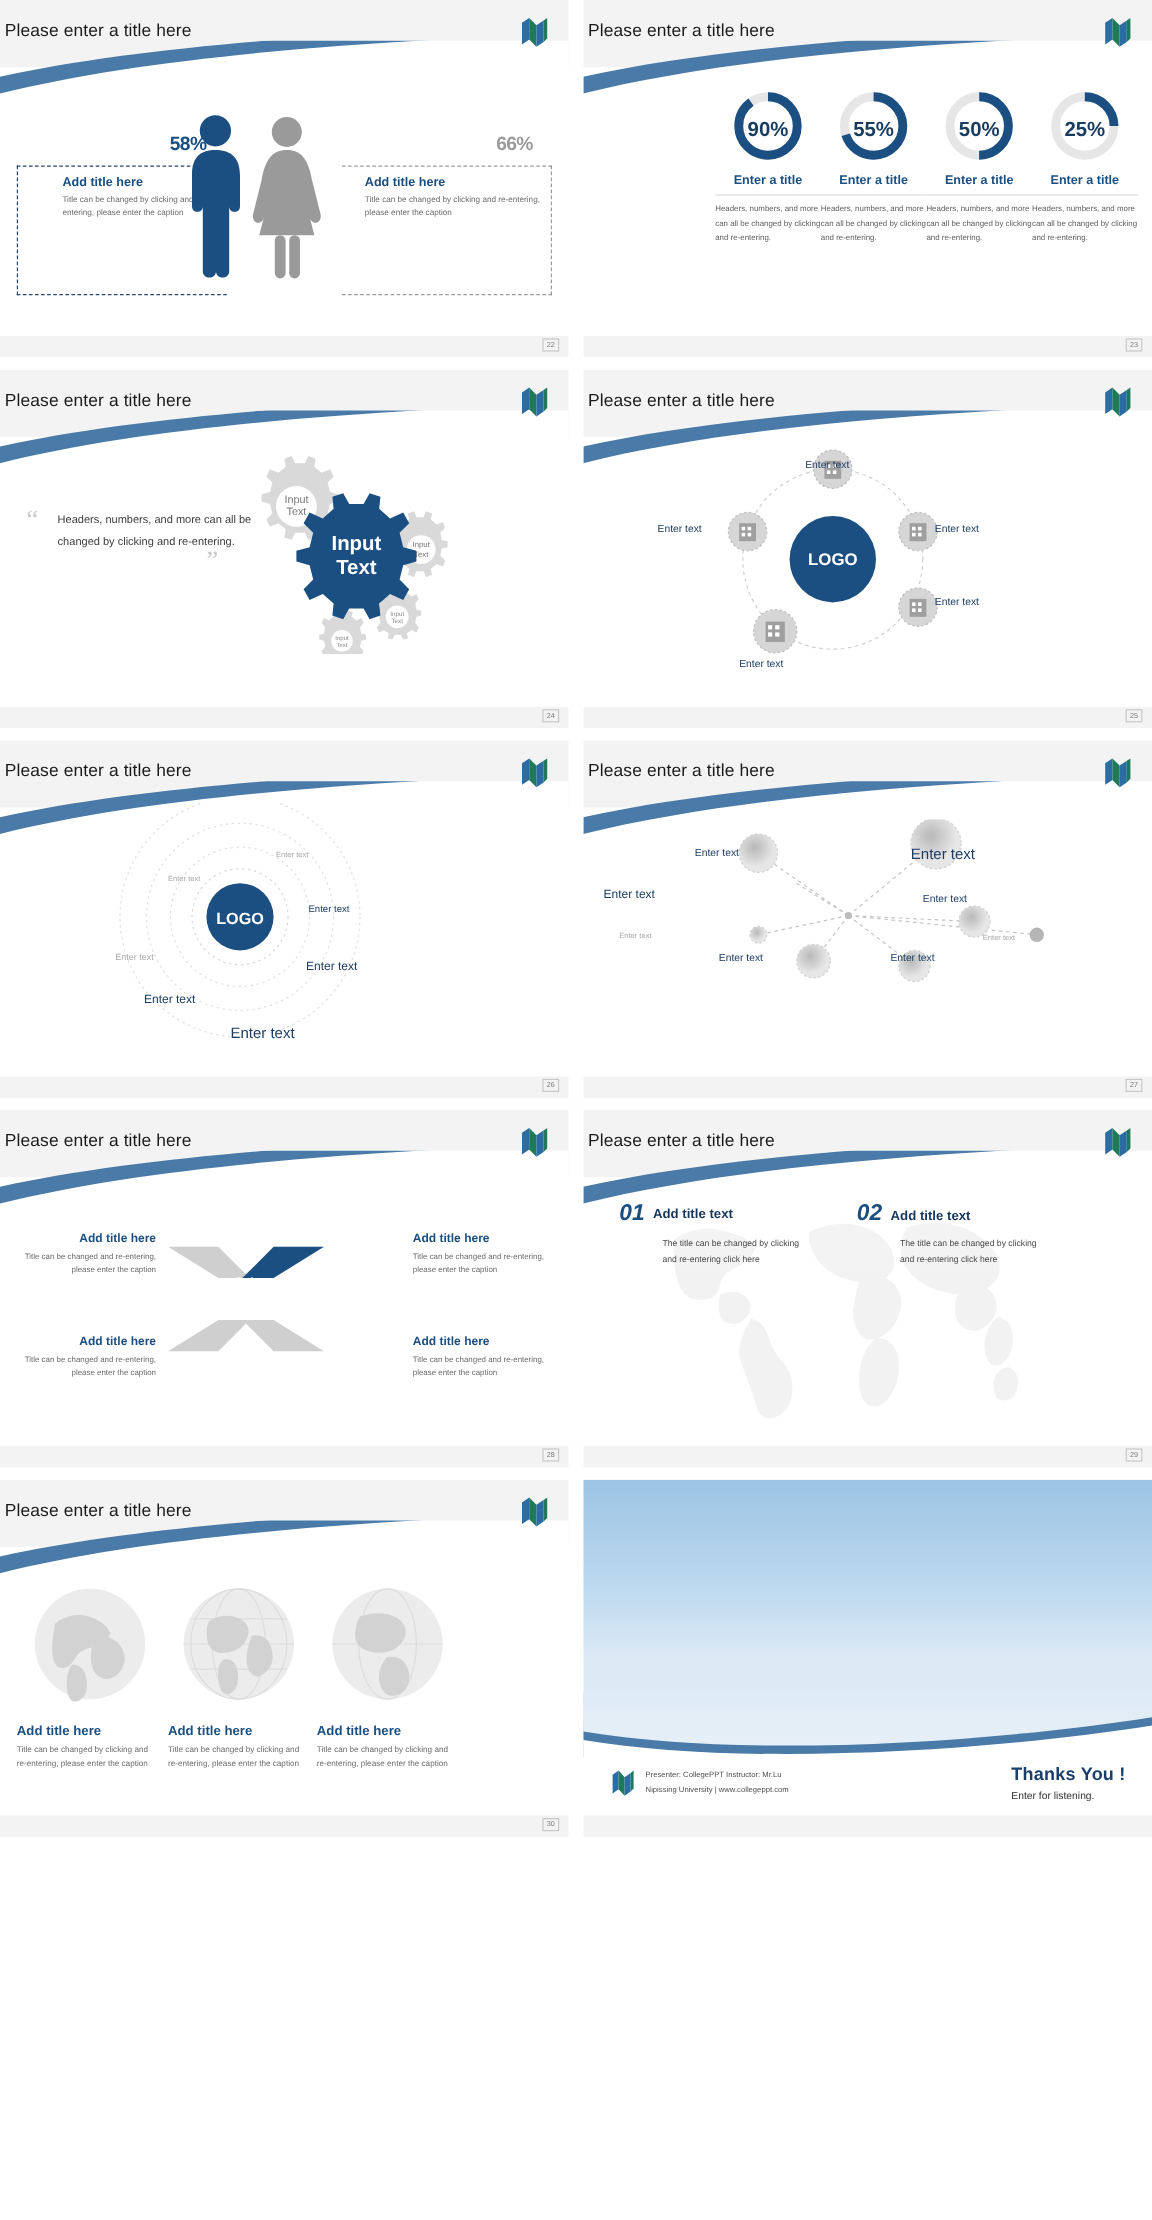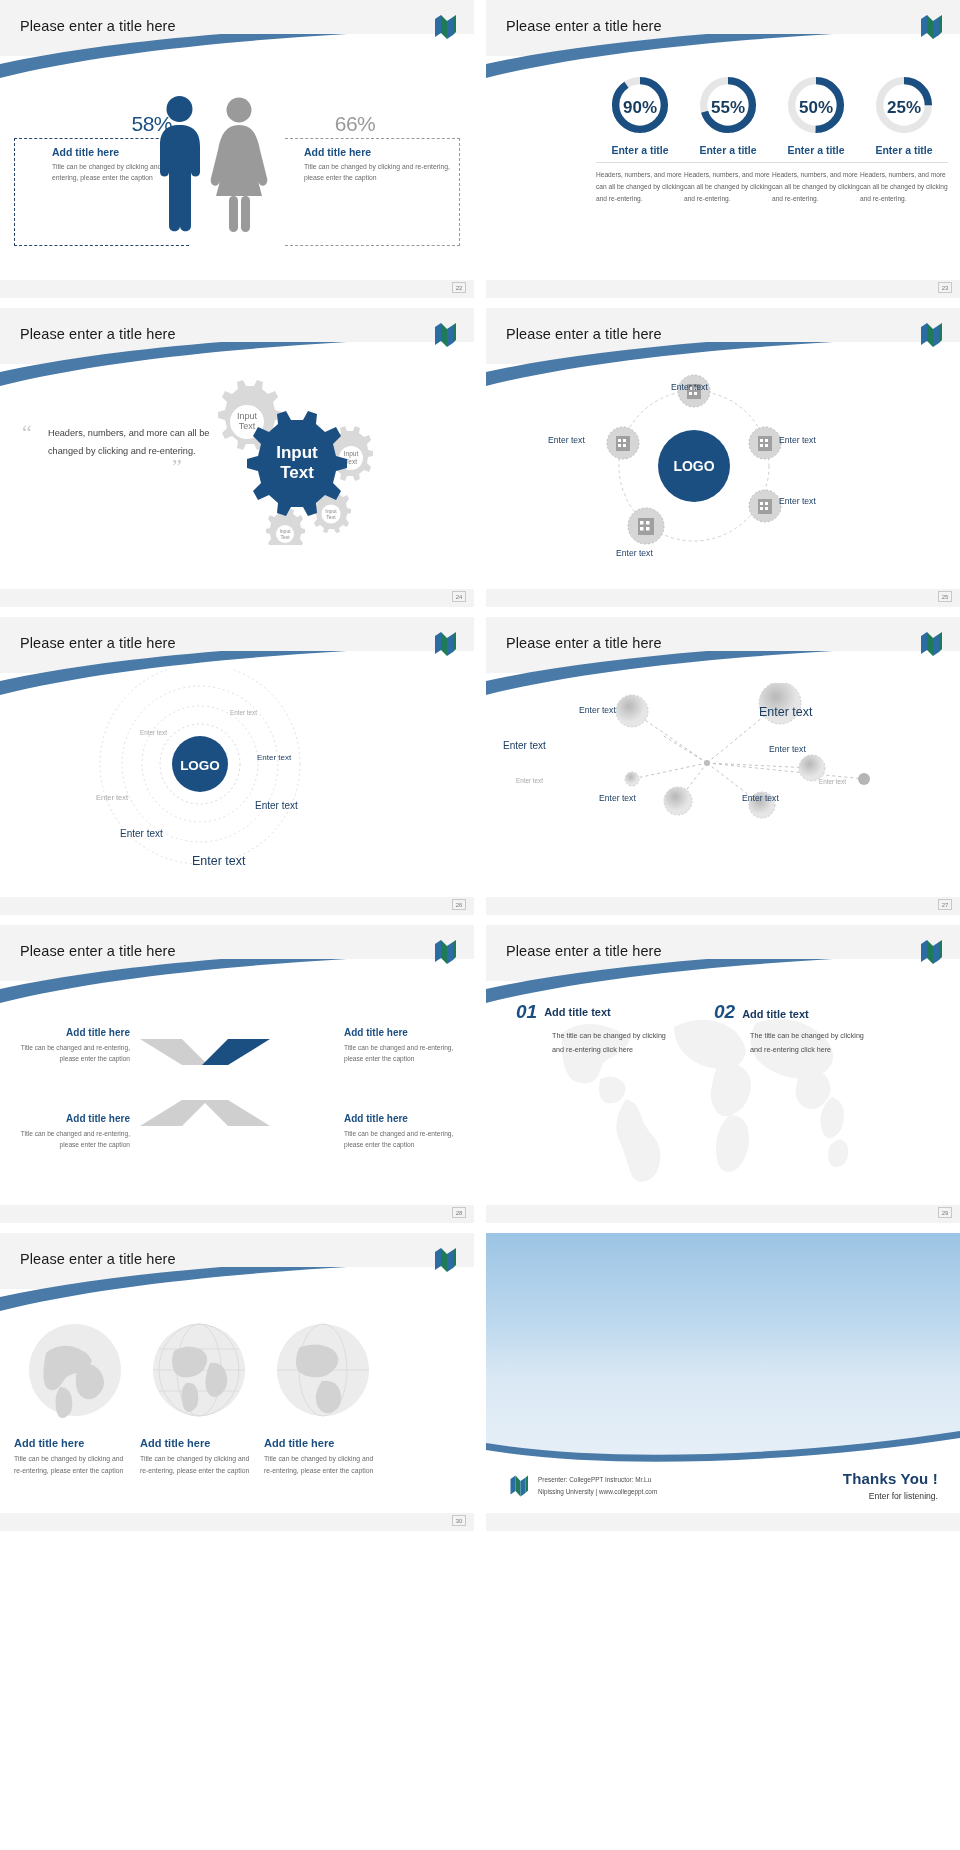--- a/index.html
+++ b/index.html
@@ -28,21 +28,21 @@
     position:absolute; inset:0;
     background:#ffffff;
     overflow:hidden;
   }
   
   .hdr {
     position:absolute; left:0; right:0; top:0; height:56px;
     background:#f3f3f3;
   }
   .hdr-title {
-    position:absolute; left:20px; top:18px;
+    position:absolute; left:4px; top:18px;
     font-size:14.5px; color:#1a1a1a; letter-spacing:.1px;
     font-family:"Liberation Sans", sans-serif;
   }
   .logo {
     position:absolute; right:16px; top:13px; width:26px; height:28px;
   }
   
   .curve { position:absolute; left:0; top:34px; width:100%; height:46px; }
   .pagenum {
     position:absolute; right:8px; bottom:5px;
@@ -55,21 +55,21 @@
     position:absolute; left:0; right:0; bottom:0; height:18px;
     background:#f3f3f3;
   }
 
   
   .ppl-wrap { position:absolute; left:0; right:0; top:66px; bottom:22px; }
   .dashbox-l { position:absolute; left:14px; top:72px; width:175px; height:108px;
                border:1px dashed #26466b; border-right:none; }
   .dashbox-r { position:absolute; right:14px; top:72px; width:175px; height:108px;
                border:1px dashed #9a9a9a; border-left:none; }
-  .pct { font-size:21px; font-weight:normal; letter-spacing:-.5px; }
+  .pct { font-size:16px; font-weight:bold; letter-spacing:-.5px; }
   .pct.blue { color:#1b4f82; }
   .pct.grey { color:#9a9a9a; }
   .ttl-blue { font-size:10.5px; font-weight:bold; color:#1b4f82; margin-bottom:3px; }
   .cap { font-size:6.8px; color:#6b6b6b; line-height:1.65; }
   .fig { position:absolute; top:28px; }
 
   
   .donuts { position:absolute; left:12px; right:12px; top:74px; display:flex; justify-content:flex-end; }
   .donut-col { width:88px; text-align:center; }
   .donut-num { position:absolute; left:0; right:0; top:24px; font-size:17px;
@@ -104,21 +104,21 @@
 
   
   .globe-col { position:absolute; width:118px; }
   .g-title { font-size:11px; font-weight:bold; color:#1b4f82; margin-bottom:4px; }
   .g-body { font-size:6.8px; color:#6b6b6b; line-height:1.8; }
 
   
   .photo { position:absolute; left:0; right:0; top:0; height:232px; overflow:hidden; }
   .sky { position:absolute; inset:0;
          background:linear-gradient(#9cc4e4 0%, #bcd8ee 38%, #d9e8f4 62%, #e8f0f7 100%); }
-  .thanks-block { position:absolute; right:22px; bottom:30px; text-align:right; }
+  .thanks-block { position:absolute; right:22px; bottom:30px; text-align:left; }
   .thanks-big { font-size:15px; font-weight:bold; color:#1b3f6b; letter-spacing:.2px; }
   .thanks-sm { font-size:8.6px; color:#333; margin-top:4px; }
   .presenter { position:absolute; left:52px; bottom:34px; font-size:6.4px;
                color:#4e4e4e; line-height:1.85; }
   .plogo { position:absolute; left:22px; bottom:33px; width:22px; height:24px; }
 </style>
 </head>
 <body>
 
 <div class="grid">
@@ -155,21 +155,21 @@
           <path d="M27.5 31 C13 31 8 39 8 52 L8 78 C8 84 17 84 17 78 L17 55 L17 132 C17 139 28 139 28 132 L28 90 L28 132 C28 139 39 139 39 132 L39 55 L39 78 C39 84 48 84 48 78 L48 52 C48 39 42 31 27.5 31 Z" fill="#1b4f82"></path>
         </svg>
 
         <svg class="fig" style="left:208px;top:30px;" width="62" height="140" viewBox="0 0 62 140">
           <circle cx="31" cy="14" r="12.5" fill="#9a9a9a"></circle>
           <path d="M31 29 C19 29 13 37 10 54 L3 82 C1 90 10 93 12 85 L18 62 L8 100 L54 100 L44 62 L50 85 C52 93 61 90 59 82 L52 54 C49 37 43 29 31 29 Z" fill="#9a9a9a"></path>
           <rect x="21" y="100" width="9" height="36" rx="4.5" fill="#9a9a9a"></rect>
           <rect x="33" y="100" width="9" height="36" rx="4.5" fill="#9a9a9a"></rect>
         </svg>
 
-        <div style="position:absolute;right:48px;top:46px;width:142px;text-align:center;">
+        <div style="position:absolute;right:30px;top:46px;width:142px;text-align:right;">
           <div class="pct grey">66%</div>
         </div>
         <div style="position:absolute;right:22px;top:80px;width:148px;">
           <div class="ttl-blue">Add title here</div>
           <div class="cap">Title can be changed by clicking and re-entering, please enter the caption</div>
         </div>
       </div>
       <div class="footbar"></div>
       <div class="pagenum">22</div>
     </div>

